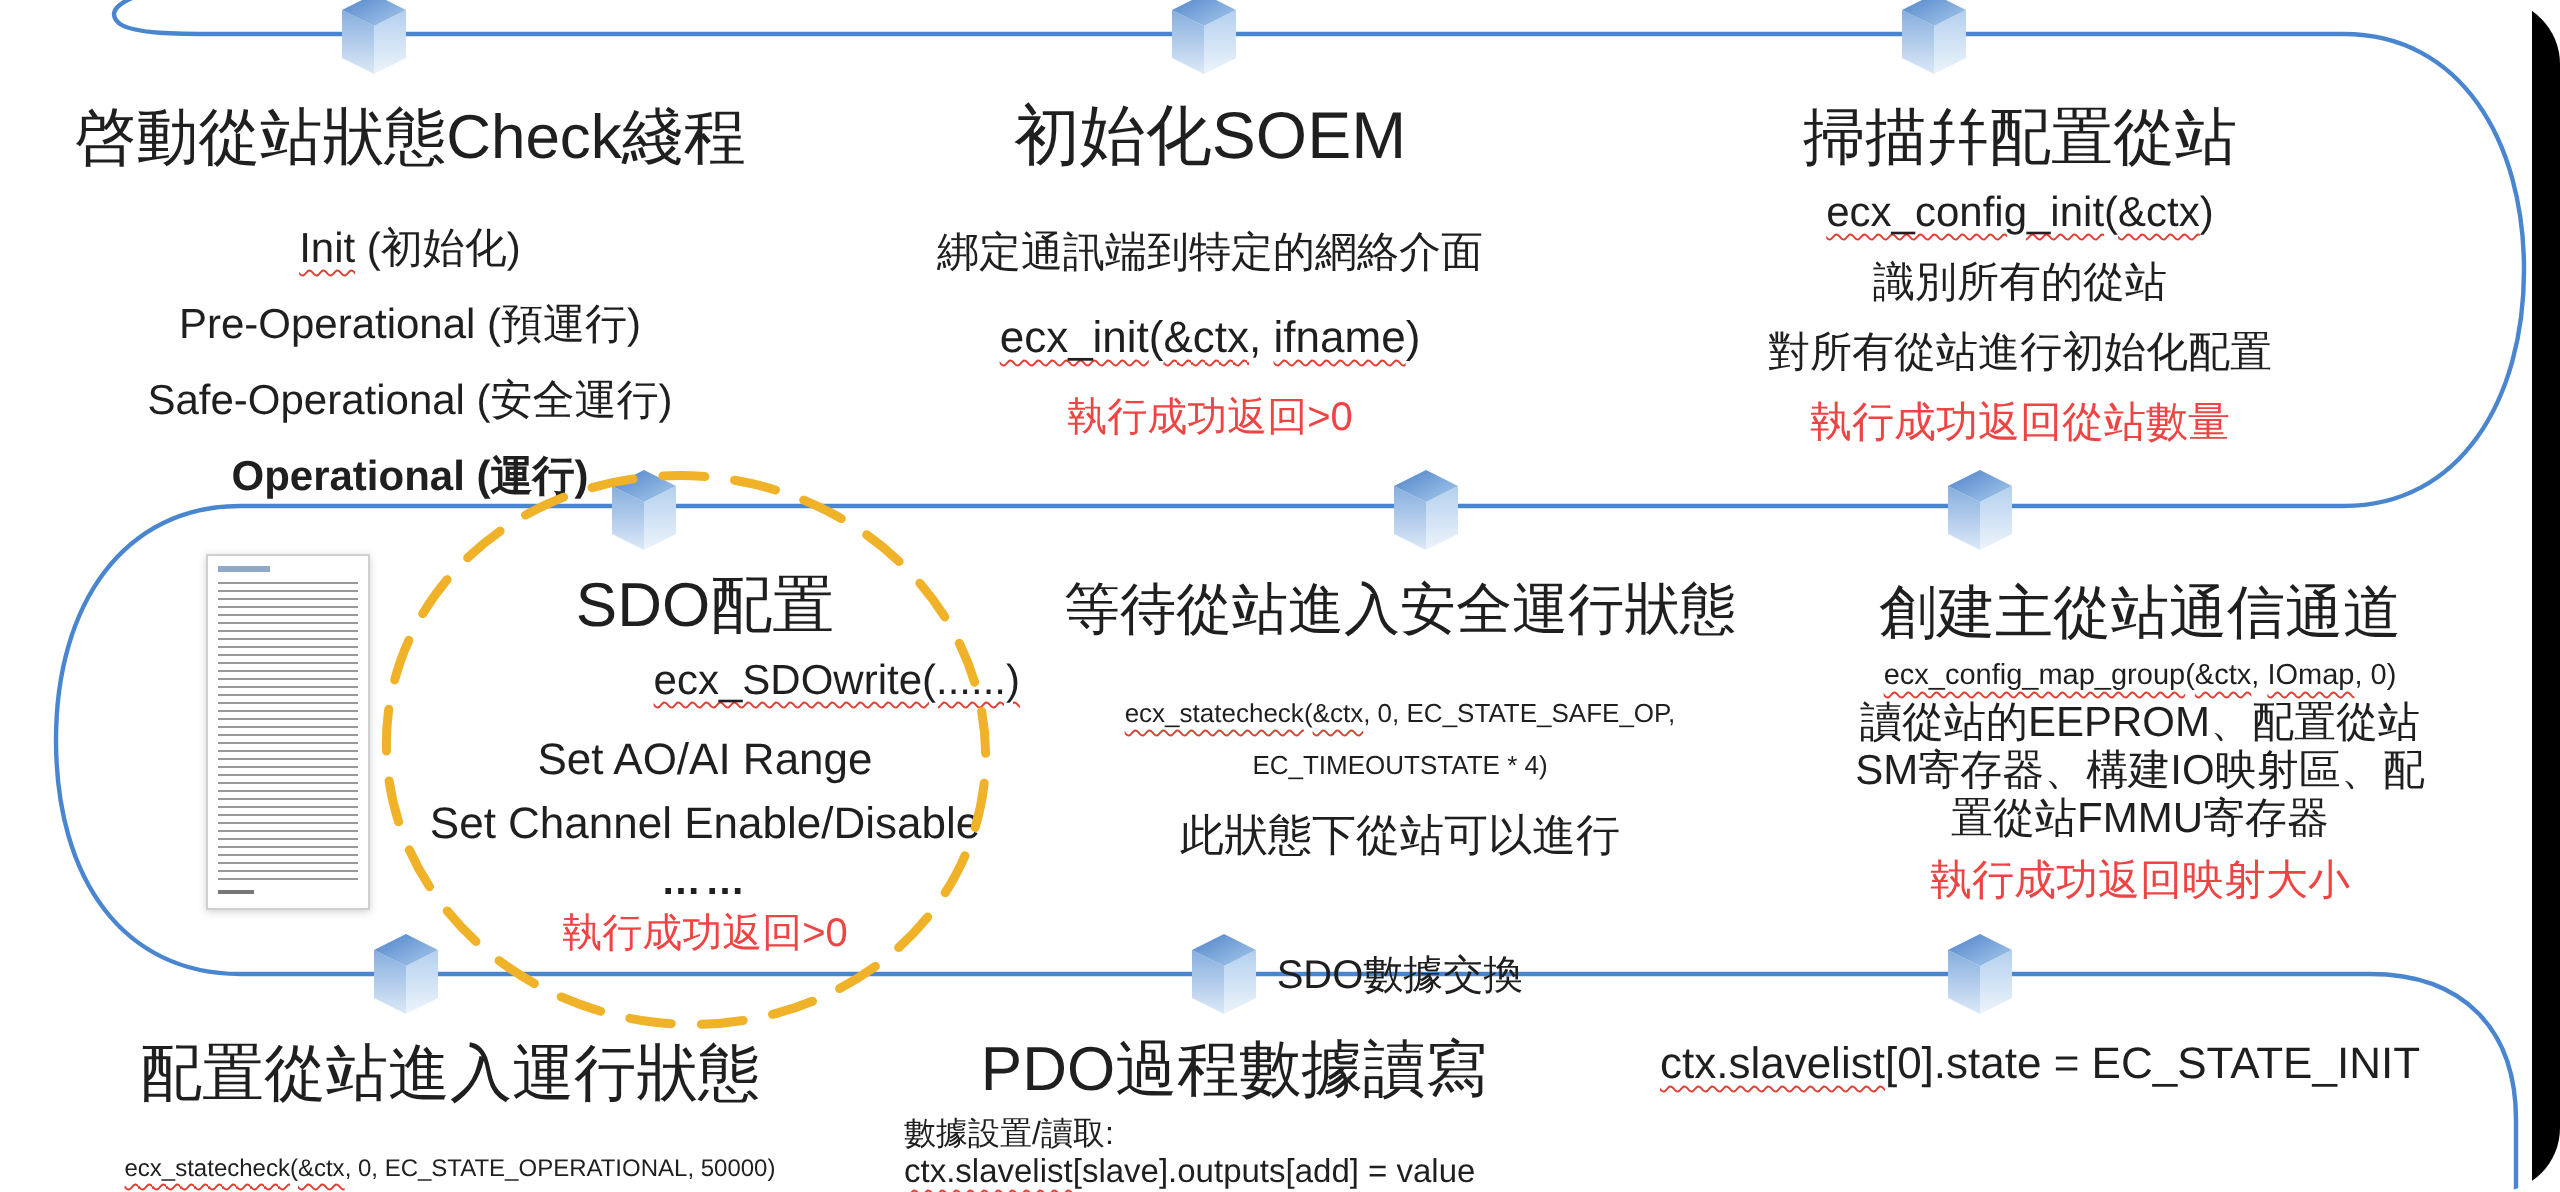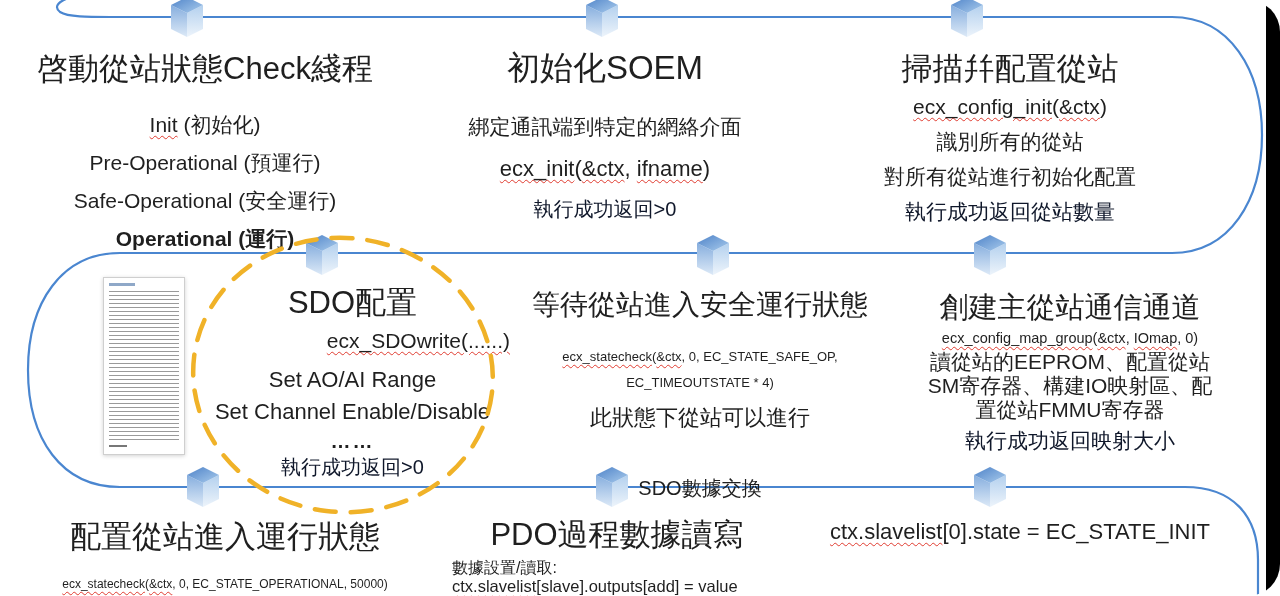--- a/index.html
+++ b/index.html
@@ -11,21 +11,21 @@
   .flow-layer{z-index:1;}
   .ellipse-layer{z-index:5;pointer-events:none;}
   .block{position:absolute;z-index:3;text-align:center;}
   .title{font-size:31px;line-height:42px;font-weight:500;letter-spacing:0;}
   .t33{font-size:33px;line-height:44px;}
   .t29{font-size:29px;line-height:38px;}
   .t28{font-size:28px;line-height:38px;}
   .line{font-size:21px;line-height:38px;}
   .code{font-size:22px;line-height:30px;}
   .small-code{font-size:13px;line-height:26px;}
-  .muted{color:#0f172a;}
+  .muted{color:#ef4444;}
   .sq{
     text-decoration-line:underline;
     text-decoration-style:wavy;
     text-decoration-color:#e03c31;
     text-decoration-thickness:1px;
     text-underline-offset:3px;
   }
   .bold{font-weight:bold;}
   .left-align{text-align:left;}
   

